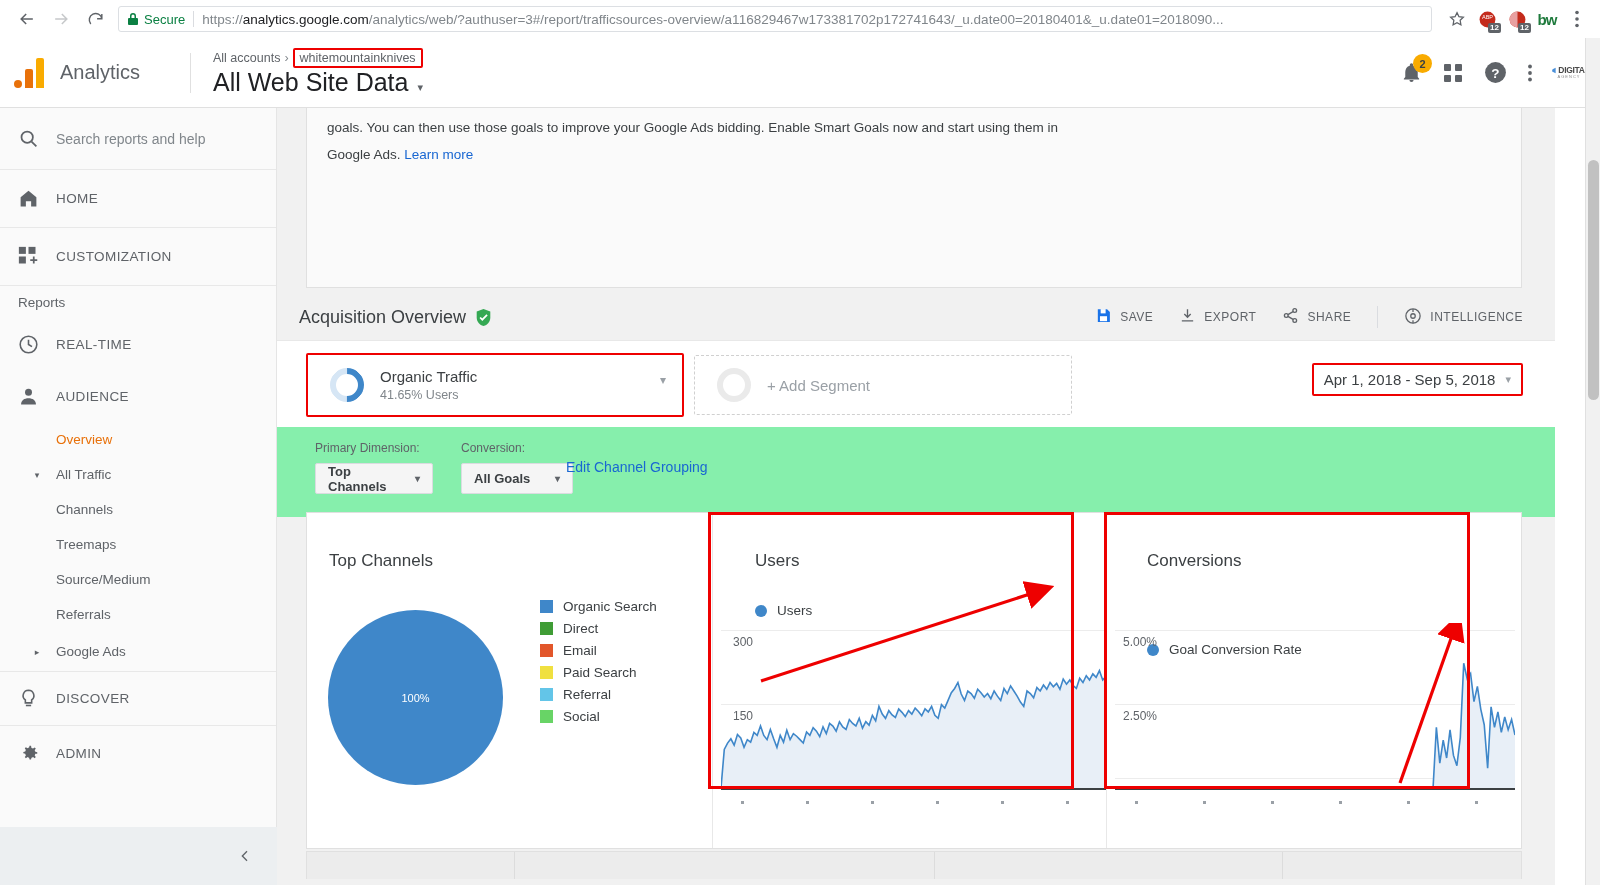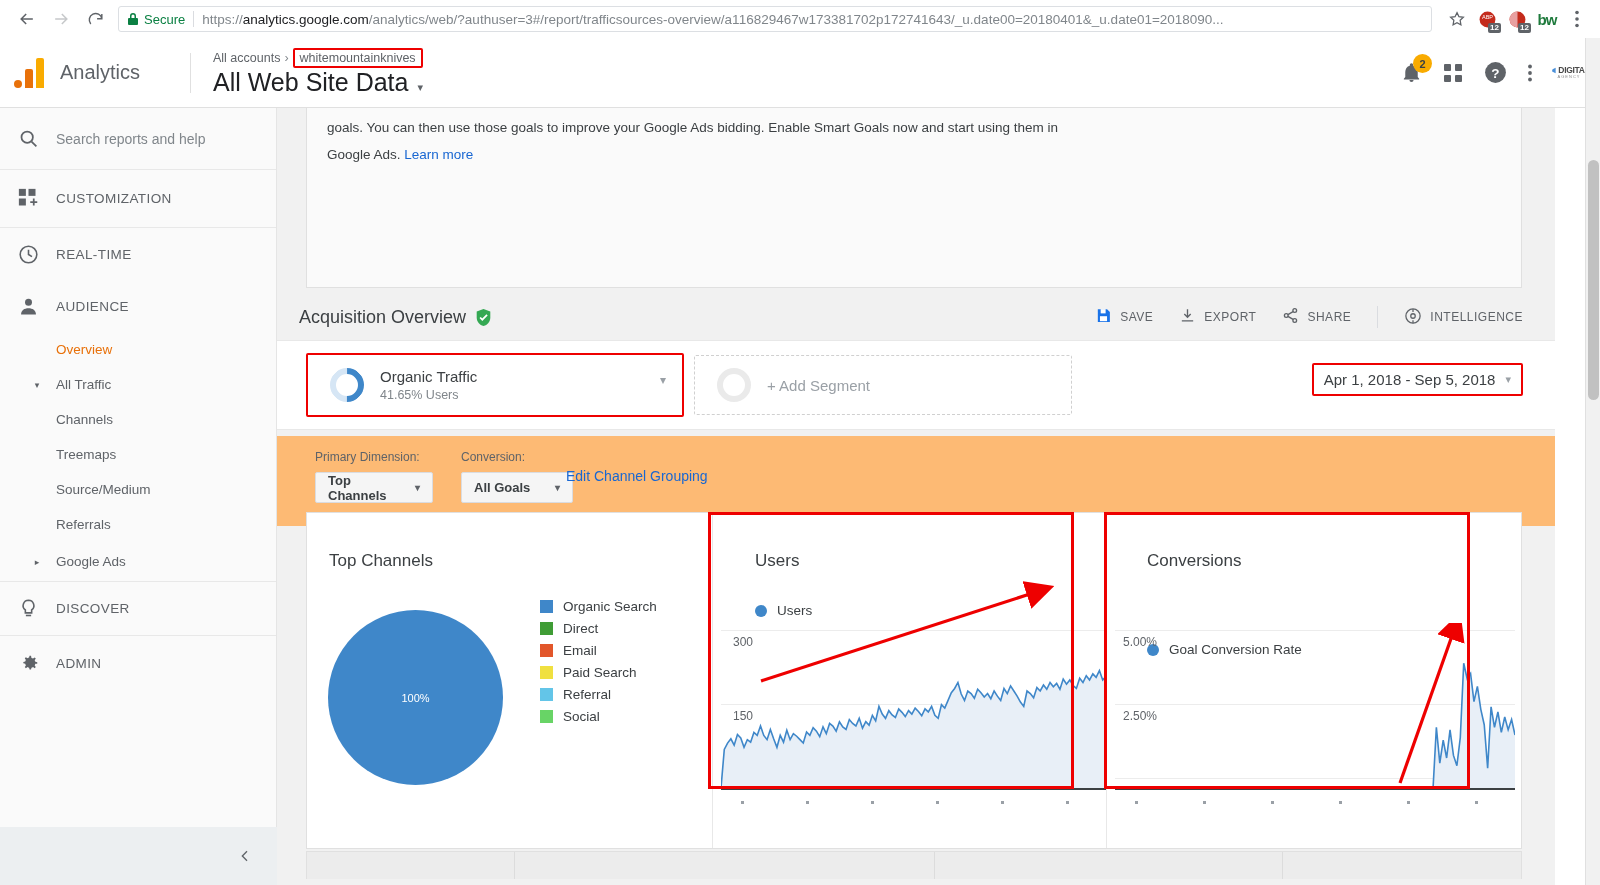--- a/index.html
+++ b/index.html
@@ -162,21 +162,21 @@
   #add-seg-label { margin-left: 16px; font-size: 15px; color: #9aa0a6; }
   #date-range {
     position: absolute; right: 32px; top: 22px;
     border: 2px solid #ee0000; border-radius: 2px;
     padding: 6px 10px; font-size: 15px; color: #3c4043;
     display: flex; align-items: center; gap: 10px; background: #fff; cursor: pointer;
   }
   #dr-caret { color: #9aa0a6; font-size: 11px; }
 
   #controls-row {
-    position: absolute; top: 328px; left: 0; width: 1278px; height: 90px; background: #fdba74;
+    position: absolute; top: 319px; left: 0; width: 1278px; height: 90px; background: #86efac;
   }
   .ctl-group { position: absolute; }
   .ctl-label { font-size: 12px; color: #5f6368; margin-bottom: 8px; }
   .ctl-select {
     background: #f5f5f5; border: 1px solid #dadce0; border-radius: 2px;
     height: 31px; display: flex; align-items: center; padding: 0 12px;
     font-size: 13px; color: #3c4043; font-weight: bold; cursor: pointer; min-width: 112px;
   }
   .ctl-caret { margin-left: auto; padding-left: 12px; color: #5f6368; font-size: 10px; }
   #edit-grouping { position: absolute; left: 289px; top: 32px; font-size: 14px; color: #1967d2; cursor: pointer; }
@@ -355,33 +355,42 @@
   <div class="side-row side-sep" id="search-row">
     <span class="s-ico">
       <svg width="21" height="21" viewBox="0 0 24 24" fill="none" stroke="#5f6368" stroke-width="2">
           <circle cx="10.5" cy="10.5" r="6.5"></circle>
           <path d="M15.5 15.5L21 21"></path>
         </svg>
     </span>
     <span id="search-placeholder">Search reports and help</span>
   </div>
 
+  <div class="side-row side-sep">
+    <span class="s-ico">
+      <svg width="21" height="21" viewBox="0 0 24 24" fill="#5f6368">
+          <path d="M12 3L3 10.5V21h6v-6h6v6h6V10.5z"></path>
+        </svg>
+    </span>
+    <span class="side-label">HOME</span>
+  </div>
 
   <div class="side-row side-sep">
     <span class="s-ico">
       <svg width="21" height="21" viewBox="0 0 24 24" fill="#5f6368">
           <rect x="1" y="1" width="8" height="8"></rect>
           <rect x="12" y="1" width="8" height="8"></rect>
           <rect x="1" y="12" width="8" height="8"></rect>
           <path d="M17 12v3h-3v2h3v3h2v-3h3v-2h-3v-3z"></path>
         </svg>
     </span>
     <span class="side-label">CUSTOMIZATION</span>
   </div>
 
+  <div id="reports-label">Reports</div>
 
   <div class="side-row" style="height:52px">
     <span class="s-ico">
       <svg width="21" height="21" viewBox="0 0 24 24" fill="none" stroke="#5f6368" stroke-width="1.8">
           <circle cx="12" cy="12" r="9.5"></circle>
           <path d="M12 6.5V12l4 2.5"></path>
         </svg>
     </span>
     <span class="side-label">REAL-TIME</span>
   </div>

